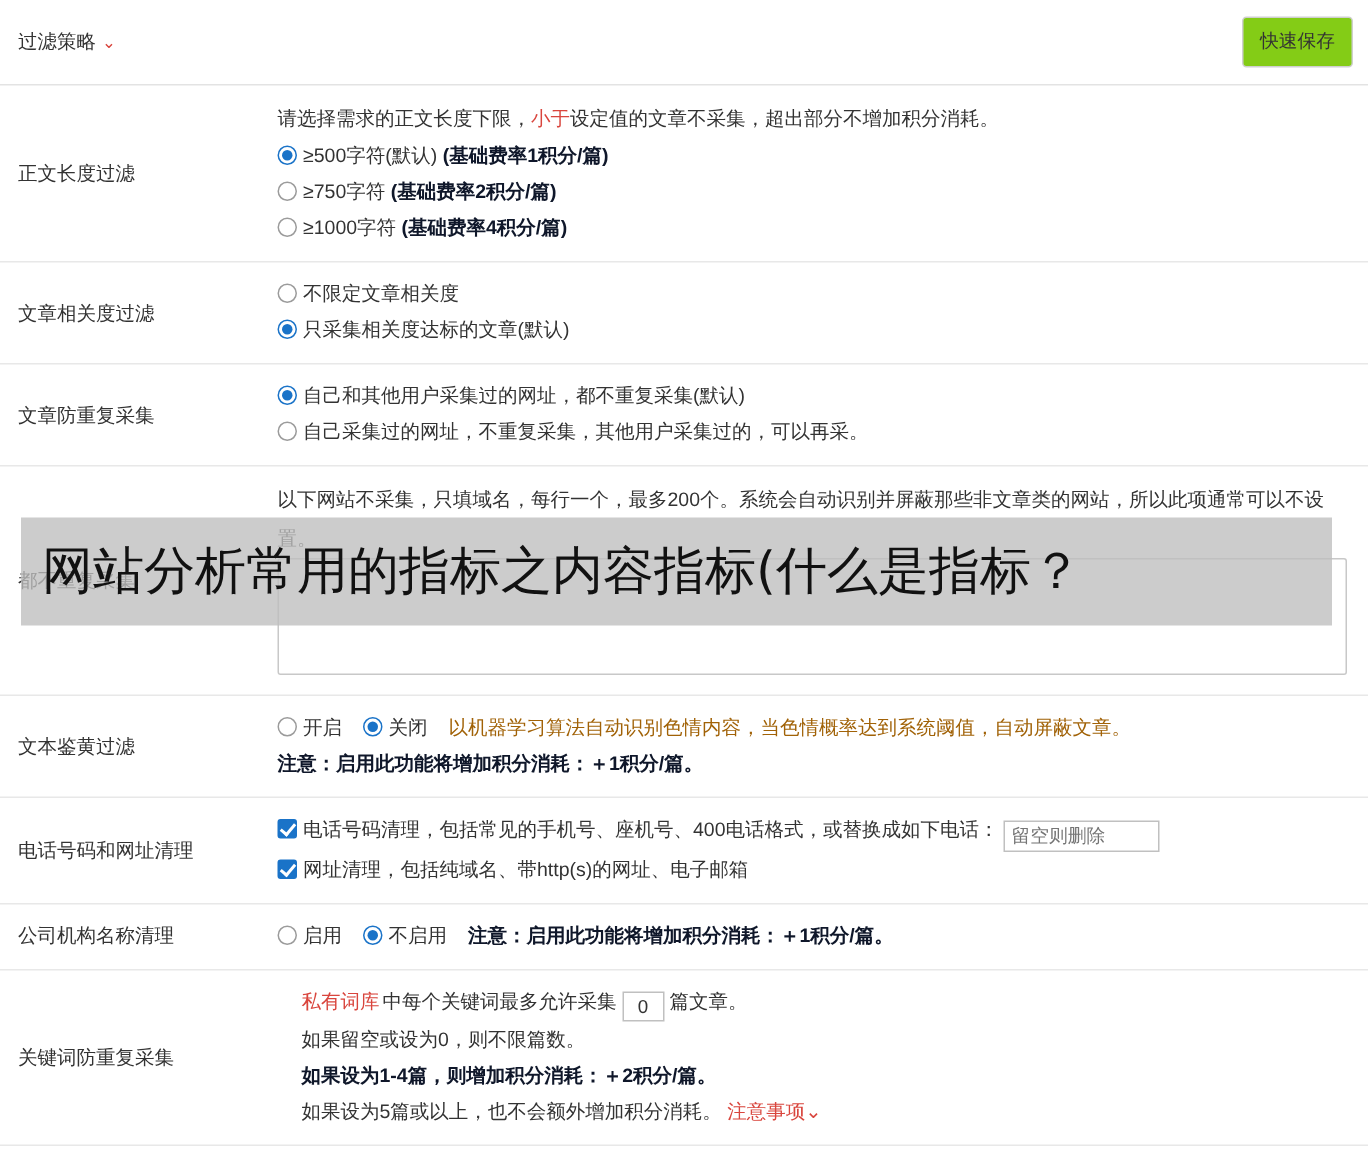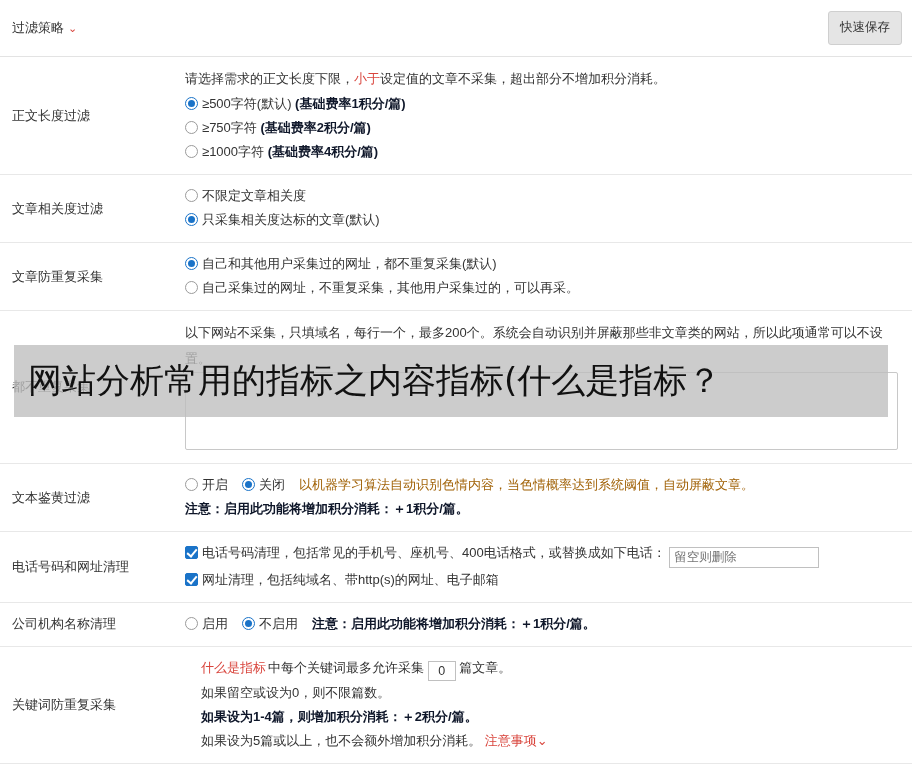--- a/index.html
+++ b/index.html
@@ -27,21 +27,21 @@
     background: #fff;
   }
   .header-caret {
     color: #d9453d;
     font-size: 11px;
     margin-left: 4px;
   }
   .header-spacer { flex: 1 1 auto; }
   .quick-save {
     border: 1px solid #cfcfcf;
-    background: #e5e5e5;
+    background: #84cc16;
     border-radius: 3px;
     font-size: 12.5px;
     color: #333;
     padding: 9px 11px;
     line-height: 1.1;
     cursor: pointer;
   }
   
   .row {
     display: flex;
@@ -126,21 +126,21 @@
     resize: none;
     font-family: "Liberation Sans", sans-serif;
     font-size: 13px;
     padding: 5px 6px;
     color: #333;
     outline: none;
   }
   .text-input {
     border: 1px solid #c0c0c0;
     height: 21px;
-    width: 150px;
+    width: 104px;
     font-size: 12.5px;
     padding: 1px 4px;
     color: #555;
     vertical-align: -4px;
     outline: none;
   }
   .num-input {
     border: 1px solid #c0c0c0;
     height: 20px;
     width: 28px;
@@ -268,21 +268,21 @@
       <div class="line tight">
         <span class="opt"><span class="radio"></span><span>启用</span></span><span class="opt"><span class="radio checked"></span><span>不启用</span></span><span class="red-b">注意：启用此功能将增加积分消耗：＋1积分/篇。</span>
       </div>
     </div>
   </div>
 
   <div class="row">
     <div class="row-label">关键词防重复采集</div>
     <div class="row-body">
       <div class="line tight indent-1">
-        <span class="kw-lib">什么是指标</span><span>中每个关键词最多允许采集</span>
+        <span class="kw-lib">私有词库</span><span>中每个关键词最多允许采集</span>
         <input class="num-input" type="text" value="0" style="">
         <span>篇文章。</span>
       </div>
       <div class="line tight indent-1">如果留空或设为0，则不限篇数。</div>
       <div class="line tight indent-1 red-b">如果设为1-4篇，则增加积分消耗：＋2积分/篇。</div>
       <div class="line tight indent-1">
         <span>如果设为5篇或以上，也不会额外增加积分消耗。</span>
         <span class="link-red">注意事项⌄</span>
       </div>
     </div>

